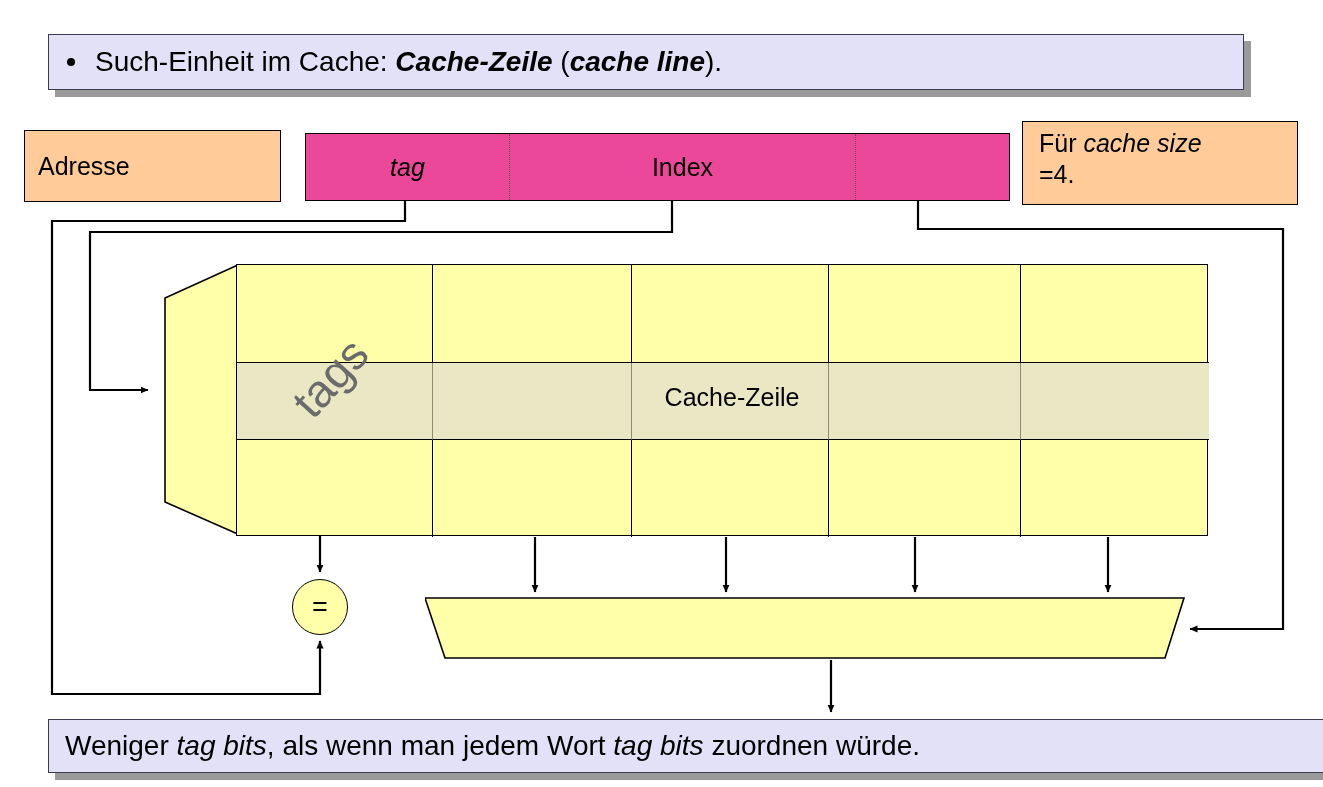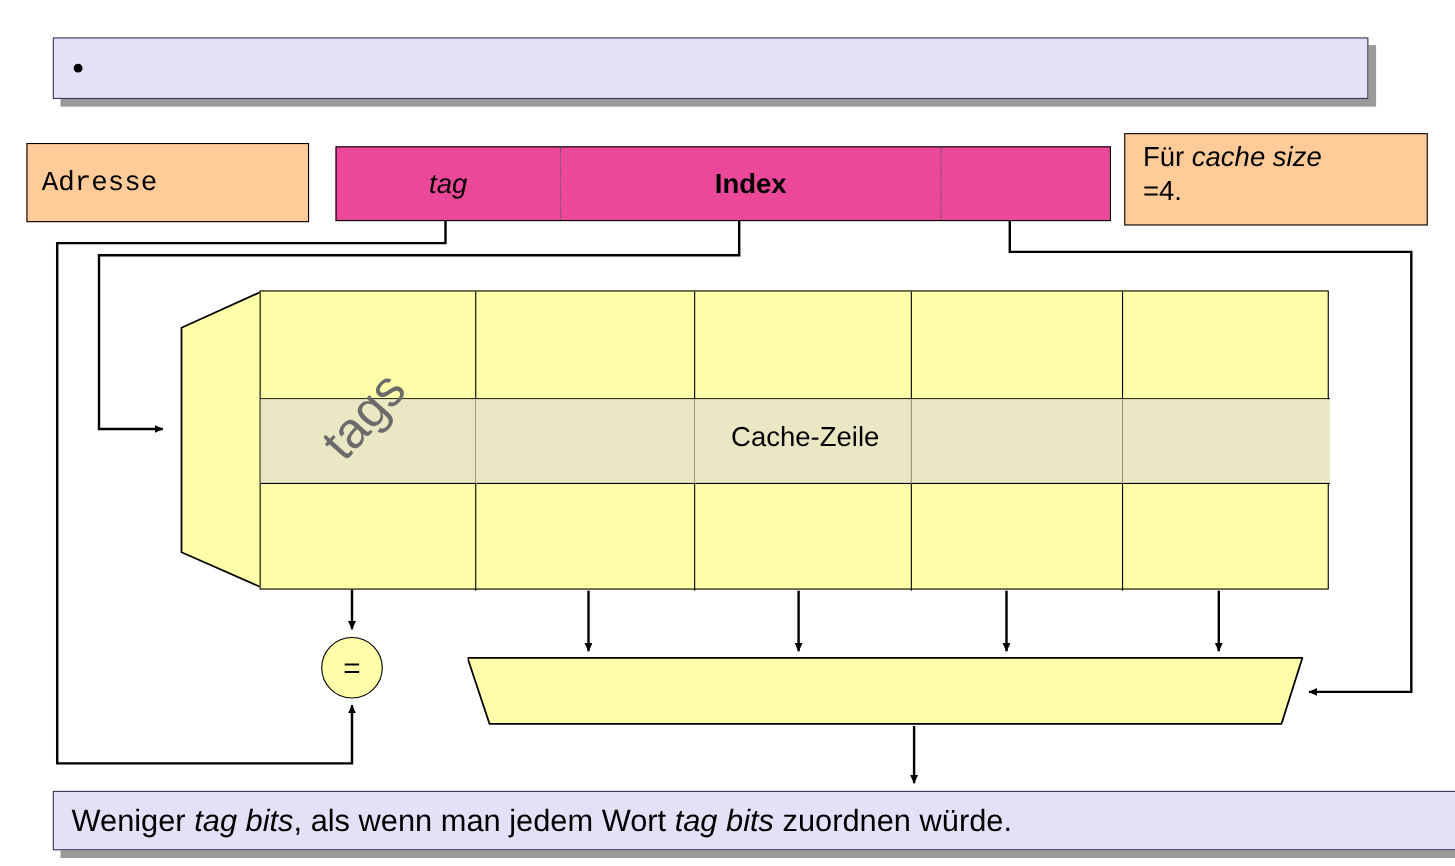--- a/index.html
+++ b/index.html
@@ -52,21 +52,20 @@
   .peach {
     background: #ffcc99;
     border: 1px solid #000000;
     display: flex;
     align-items: center;
   }
   #adresse-box {
     left: 24px; top: 130px; width: 257px; height: 72px;
     padding-left: 13px;
     font-size: 25px;
-    font-family: Liberation Mono, monospace;
   }
   #linesize-box {
     left: 1022px; top: 121px; width: 276px; height: 84px;
     padding: 6px 0 0 16px;
     font-size: 25px;
     align-items: flex-start;
     line-height: 1.22;
   }
   #linesize-box i { font-style: italic; }
 
@@ -80,21 +79,21 @@
   .addr-seg {
     height: 100%;
     display: flex;
     align-items: center;
     justify-content: center;
     font-size: 25px;
     position: relative;
   }
   .addr-seg + .addr-seg { border-left: 1px dotted #555; }
   #addr-tag    { width: 203px; font-style: italic; }
-  #addr-index  { width: 345px; font-weight: bold; }
+  #addr-index  { width: 345px; }
   #addr-offset { flex: 1 1 auto; }
 
   
   #cache-array {
     left: 155px; top: 264px; width: 1053px; height: 272px;
   }
   
   #tags-block {
     left: 0; top: 0; width: 85px; height: 272px;
   }
@@ -157,20 +156,23 @@
   #wires {
     left: 0; top: 0; width: 1323px; height: 787px;
     pointer-events: none;
   }
 </style>
 </head>
 <body>
 
 <div class="abs banner" id="top-banner">
   <span class="bullet-dot"></span>
+  <span class="banner-text">
+    <span>Such-Einheit im Cache: </span><b><i>Cache-Zeile</i></b><span> (</span><b><i>cache line</i></b><span>).</span>
+  </span>
 </div>
 
 <div class="abs peach" id="adresse-box">
   <span>Adresse</span>
 </div>
 
 <div class="abs" id="address-field">
   <div class="addr-seg" id="addr-tag">
     <span>tag</span>
   </div>

